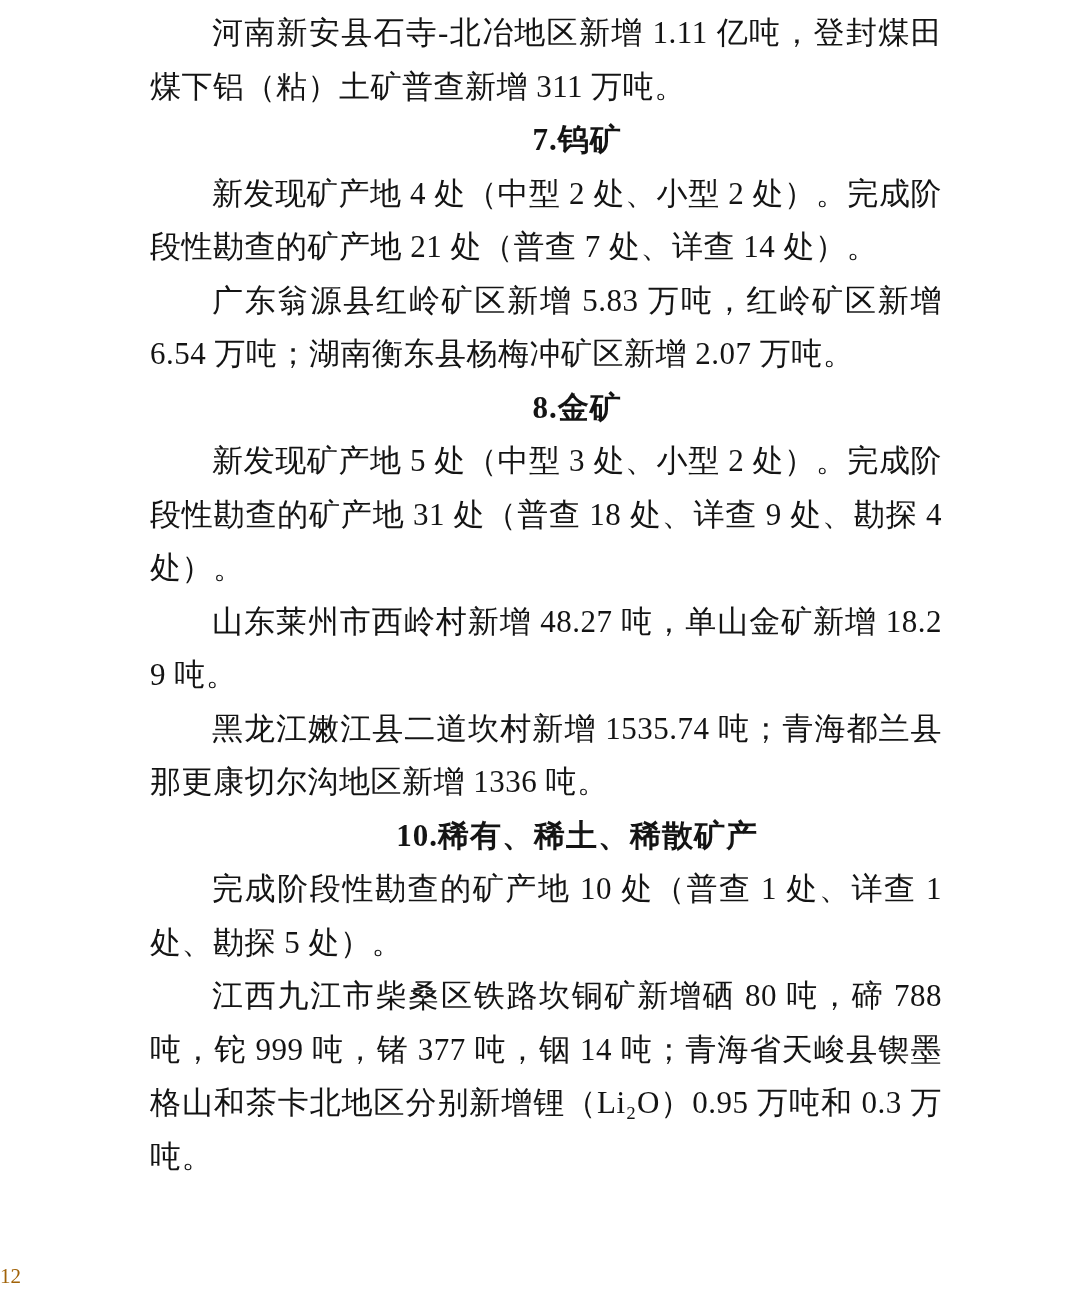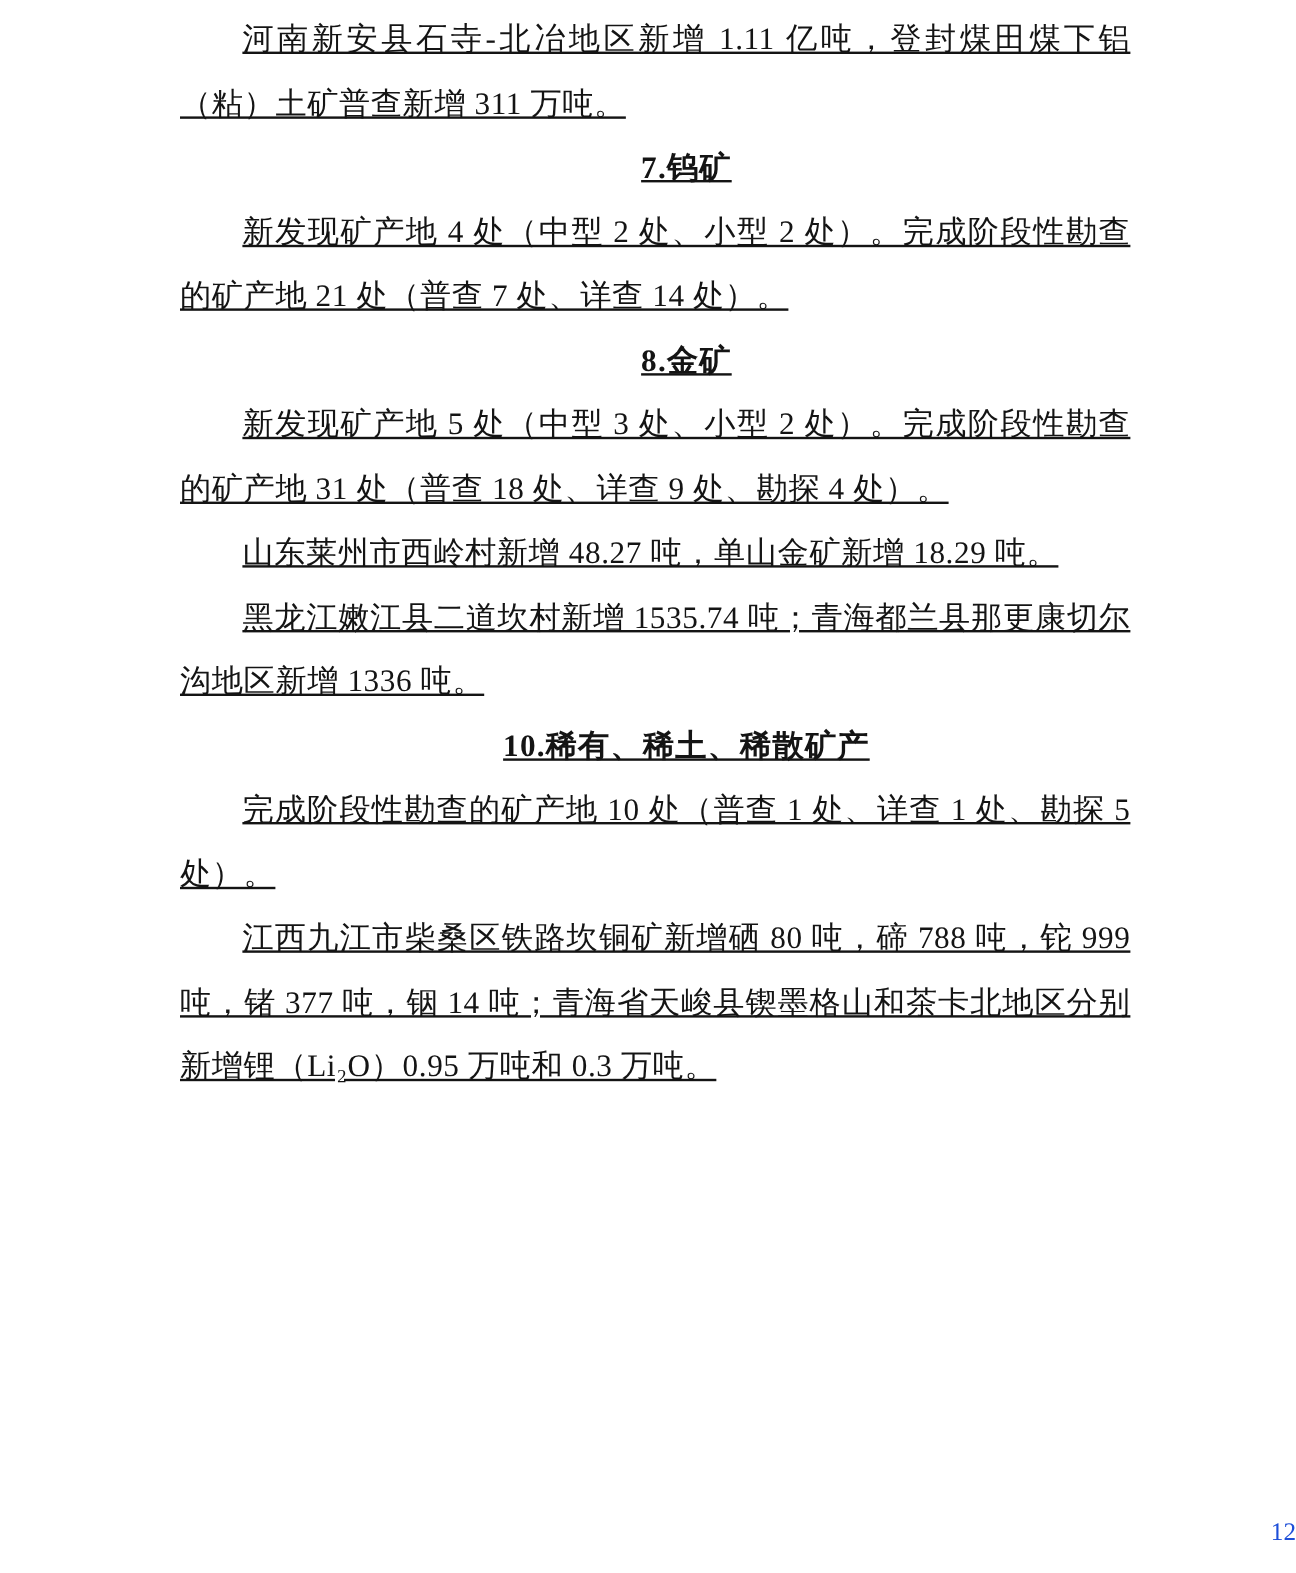--- a/index.html
+++ b/index.html
@@ -15,51 +15,51 @@
     overflow: hidden;
   }
   .content {
     position: absolute;
     top: 6px;
     left: 150px;
     width: 792px;
     color: #141414;
   }
   .content p {
-    font-size: 26px;
+    font-size: 31px;
     line-height: 53.5px;
     text-align: justify;
     text-indent: 2em;
     letter-spacing: 0.5px;
     word-break: break-all;
-    text-decoration: underline;
   }
   .content p.heading {
     font-weight: bold;
     text-align: center;
     letter-spacing: 1px;
   }
   .footer {
     position: absolute;
     bottom: 22px;
     left: 0;
     width: 100%;
-    text-align: right;
+    text-align: left;
     font-size: 21px;
-    color: #1d4ed8;
+    color: #a16207;
   }
 </style>
 </head>
 <body>
 
 <div class="page">
   <div class="content">
     <p class="body">河南新安县石寺-北冶地区新增 1.11 亿吨，登封煤田煤下铝（粘）土矿普查新增 311 万吨。</p>
     <p class="heading">7.钨矿</p>
     <p class="body">新发现矿产地 4 处（中型 2 处、小型 2 处）。完成阶段性勘查的矿产地 21 处（普查 7 处、详查 14 处）。</p>
+    <p class="body">广东翁源县红岭矿区新增 5.83 万吨，红岭矿区新增 6.54 万吨；湖南衡东县杨梅冲矿区新增 2.07 万吨。</p>
     <p class="heading">8.金矿</p>
     <p class="body">新发现矿产地 5 处（中型 3 处、小型 2 处）。完成阶段性勘查的矿产地 31 处（普查 18 处、详查 9 处、勘探 4 处）。</p>
     <p class="body">山东莱州市西岭村新增 48.27 吨，单山金矿新增 18.29 吨。</p>
     <p class="body">黑龙江嫩江县二道坎村新增 1535.74 吨；青海都兰县那更康切尔沟地区新增 1336 吨。</p>
     <p class="heading">10.稀有、稀土、稀散矿产</p>
     <p class="body">完成阶段性勘查的矿产地 10 处（普查 1 处、详查 1 处、勘探 5 处）。</p>
     <p class="body">江西九江市柴桑区铁路坎铜矿新增硒 80 吨，碲 788 吨，铊 999 吨，锗 377 吨，铟 14 吨；青海省天峻县锲墨格山和茶卡北地区分别新增锂（Li₂O）0.95 万吨和 0.3 万吨。</p>
   </div>
   <div class="footer">12</div>
 </div>

